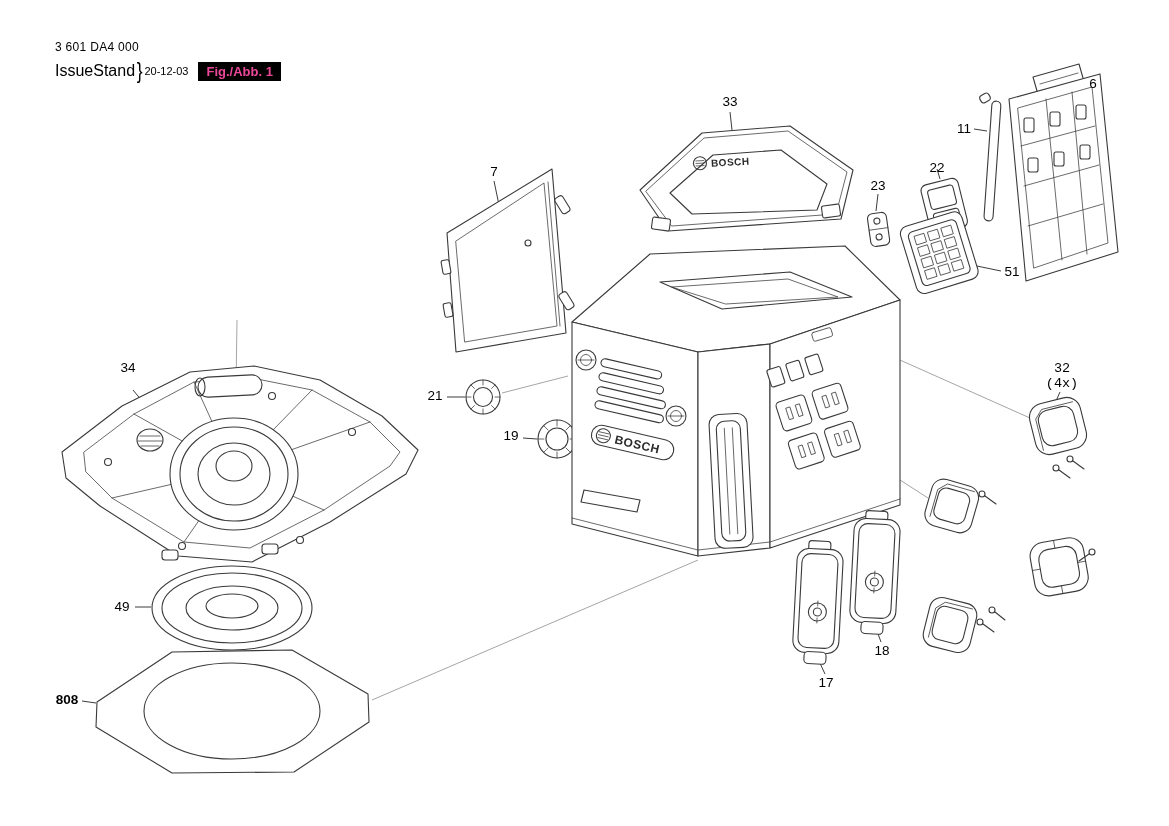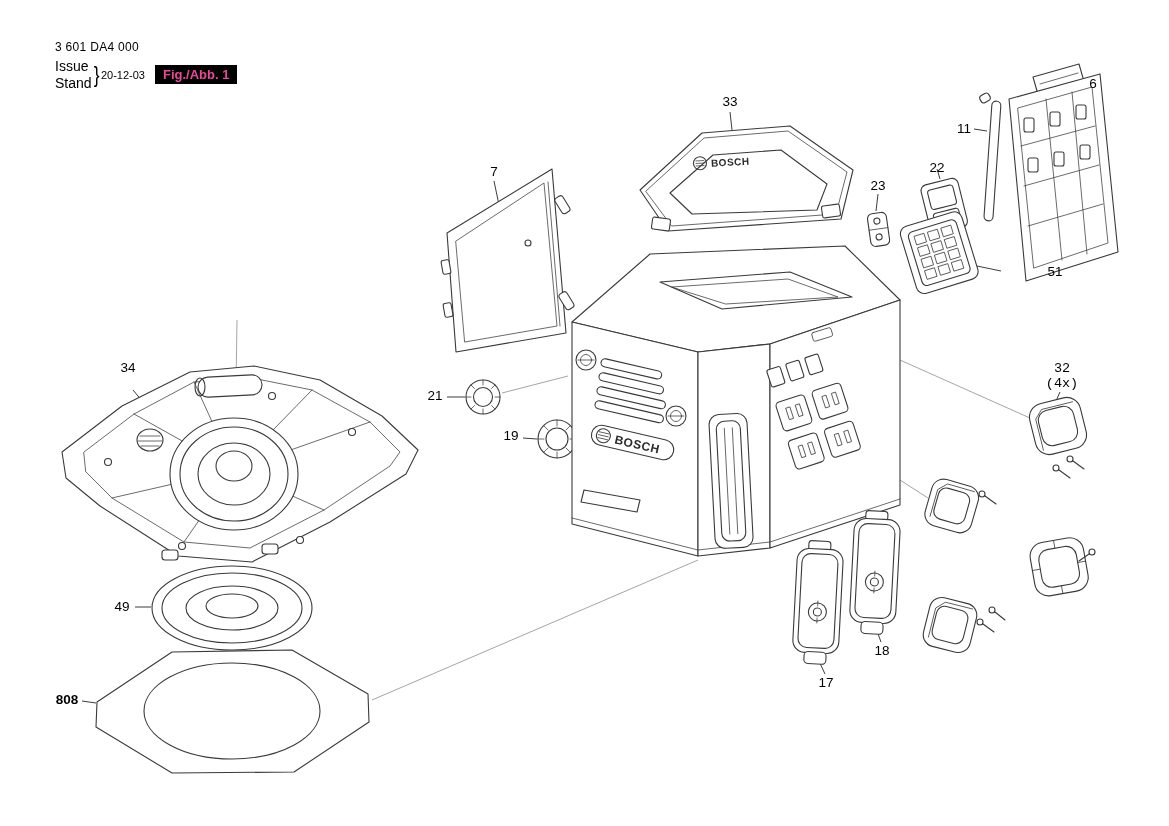--- a/index.html
+++ b/index.html
@@ -17,21 +17,21 @@
 
   .plabel {
     position:absolute; transform:translate(-50%,-50%);
     font-size:13.5px; color:#000; white-space:nowrap; text-align:center; line-height:1.1;
   }
   .plabel.bold { font-weight:700; }
 
   #header { position:absolute; left:55px; top:40px; color:#000; }
   #doc-number { font-size:12px; letter-spacing:0.3px; }
   #issue-row { display:flex; align-items:center; margin-top:4px; }
-  #issue-stand { display:flex; flex-direction:column; font-size:14px; line-height:1.2; }
+  #issue-stand { display:flex; flex-direction:row; font-size:16px; line-height:1.2; }
   #brace { font-size:22px; font-weight:300; margin:0 1px 0 1px; transform:scaleX(0.8); }
   #issue-date { font-size:11px; margin-right:10px; }
   #fig-badge { background:#000; color:#ec4899; font-size:13px; font-weight:700; padding:2px 8px; }
 
   #footer {
     position:absolute; left:993px; top:726px; width:170px;
     font-size:10.5px; color:#1a1a1a; line-height:1.3;
   }
 </style>
 </head>
@@ -355,21 +355,21 @@
         <line x1="995" y1="612" x2="1005" y2="620"></line>
     </g>
   </svg>
 
   <div class="plabel" style="left:730px;top:102px;">33</div>
   <div class="plabel" style="left:494px;top:172px;">7</div>
   <div class="plabel" style="left:878px;top:186px;">23</div>
   <div class="plabel" style="left:937px;top:168px;">22</div>
   <div class="plabel" style="left:964px;top:129px;">11</div>
   <div class="plabel" style="left:1093px;top:84px;">6</div>
-  <div class="plabel" style="left:1012px;top:272px;margin-left:43px;">51</div>
+  <div class="plabel" style="left:1012px;top:272px;">51</div>
   <div class="plabel" style="left:435px;top:396px;">21</div>
   <div class="plabel" style="left:511px;top:436px;">19</div>
   <div class="plabel" style="left:128px;top:368px;">34</div>
   <div class="plabel" style="left:122px;top:607px;">49</div>
   <div class="plabel bold" style="left:67px;top:700px;">808</div>
   <div class="plabel" style="left:826px;top:683px;">17</div>
   <div class="plabel" style="left:882px;top:651px;">18</div>
   <div class="plabel" style="left:1062px;top:377px;font-family:Liberation Mono, monospace;">
     <span style="display:block;">32</span>
     <span style="display:block;">(4x)</span>

